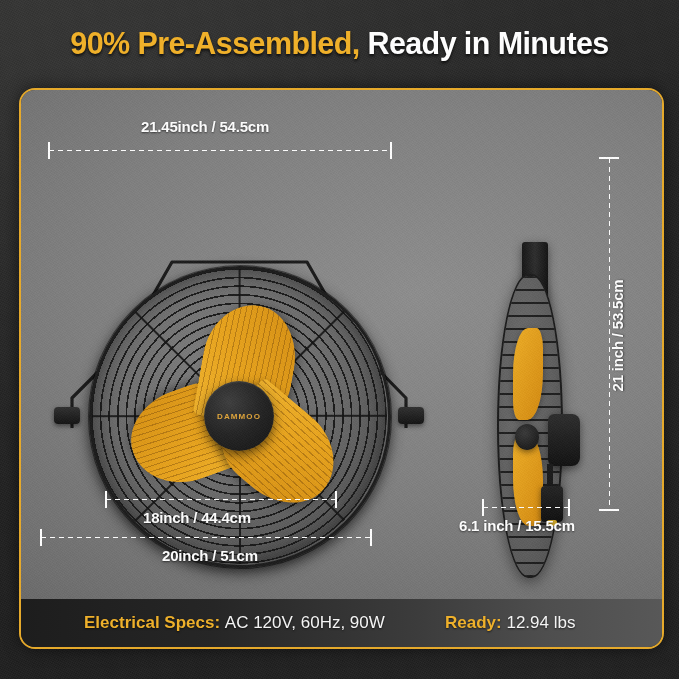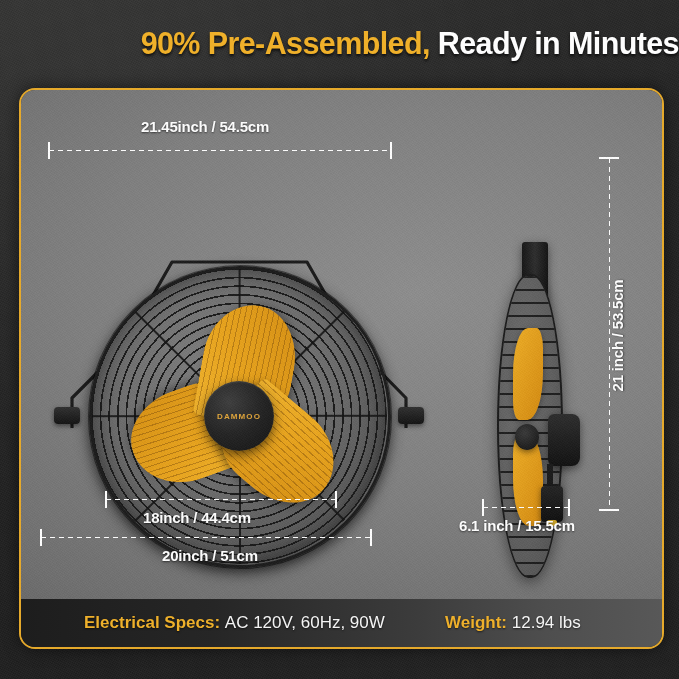--- a/index.html
+++ b/index.html
@@ -14,21 +14,21 @@
       radial-gradient(circle at 18% 12%, rgba(255,255,255,.030), rgba(0,0,0,0) 55%),
       radial-gradient(circle at 82% 88%, rgba(255,255,255,.022), rgba(0,0,0,0) 60%),
       repeating-linear-gradient(27deg, rgba(255,255,255,.020) 0 1px, rgba(0,0,0,.022) 1px 2px),
       repeating-linear-gradient(117deg, rgba(255,255,255,.016) 0 1px, rgba(0,0,0,.020) 1px 2px),
       linear-gradient(160deg,#30302f 0%,#232323 45%,#1c1c1c 100%);
   }
 
   
   #title{
     position:absolute;left:0;top:26px;width:679px;
-    text-align:right;
+    text-align:center;
     font-size:30.5px;font-weight:bold;letter-spacing:-.6px;
     white-space:nowrap;
     text-shadow:0 2px 3px rgba(0,0,0,.75);
   }
   #title .gold{color:#efb02a;}
   #title .white{color:#fdfdfd;}
 
   
   #card{
     position:absolute;left:19px;top:88px;width:641px;height:557px;
@@ -276,19 +276,19 @@
       <div class="dim-label vtext" style="left:536px;top:237px;width:120px;text-align:center;">21 inch / 53.5cm</div>
 
     </div>
 
     <div id="footer">
       <div id="spec-block" class="ftxt">
         <span class="f-gold">Electrical Specs:</span>
         <span class="f-white">AC 120V, 60Hz, 90W</span>
       </div>
       <div id="weight-block" class="ftxt">
-        <span class="f-gold">Weight:</span>
+        <span class="f-gold">Ready:</span>
         <span class="f-white">12.94 lbs</span>
       </div>
     </div>
 
   </div>
 </div>
 
 </body></html>

